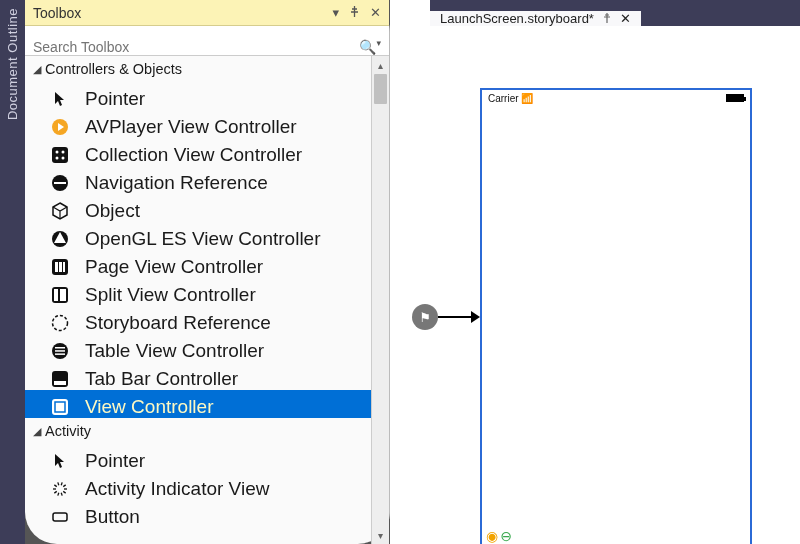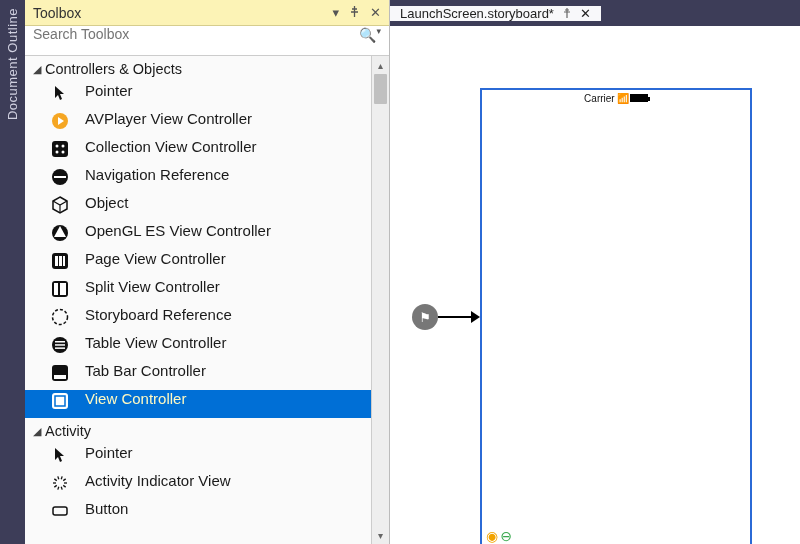--- a/index.html
+++ b/index.html
@@ -2,46 +2,46 @@
 <html><head>
 <meta charset="utf-8">
 <style>
   * { box-sizing: border-box; margin: 0; padding: 0; font-family: "Segoe UI", Tahoma, sans-serif; }
   html, body { width: 800px; height: 544px; overflow: hidden; background: #555; }
   .root { display: flex; width: 800px; height: 544px; }
   
   .dock-tab { width: 25px; background: #3d3d58; color: #d0d0e0; display: flex; align-items: flex-start; justify-content: center; padding-top: 8px; }
   .dock-tab .vtext { writing-mode: vertical-rl; transform: rotate(180deg); font-size: 13px; letter-spacing: 0.5px; }
   
-  .toolbox { width: 365px; background: #fafafa; display: flex; flex-direction: column; border-right: 1px solid #bbb; }
+  .toolbox { width: 365px; background: #fafafa; display: flex; flex-direction: column; border-right: 1px solid #bbb; border-radius: 32px; }
   .tb-header { height: 26px; background: #fcf3b6; display: flex; align-items: center; padding: 0 8px; border-bottom: 1px solid #d6cd8e; }
   .tb-title { flex: 1; font-size: 14px; color: #333; }
   .tb-hicons { display: flex; gap: 10px; color: #555; font-size: 13px; }
-  .tb-search { height: 30px; display: flex; align-items: flex-start; border-bottom: 1px solid #ccc; background: #fff; padding: 0 8px; }
+  .tb-search { height: 30px; display: flex; align-items: flex-end; border-bottom: 1px solid #ccc; background: #fff; padding: 0 8px; }
   .tb-search input { flex: 1; border: none; outline: none; font-size: 14px; color: #555; background: transparent; }
   .tb-search .sicon { color: #555; font-size: 14px; }
   .tb-body { flex: 1; display: flex; overflow: hidden; }
   .tb-tree { flex: 1; overflow: hidden; }
   .scrollbar { width: 18px; background: #eee; border-left: 1px solid #ccc; display: flex; flex-direction: column; }
   .scroll-btn { height: 18px; display:flex; align-items:center; justify-content:center; color:#666; font-size:10px; background:#eee; }
   .scroll-track { flex:1; background:#eee; position:relative; }
   .scroll-thumb { position:absolute; top:0; left:2px; right:2px; height:30px; background:#c0c0c0; border-radius:1px; }
   .group-head { display:flex; align-items:center; height:26px; padding-left:8px; font-size:14.5px; color:#1a1a1a; cursor:default; }
   .group-head .tri { width:12px; display:inline-block; color:#444; font-size:11px; }
-  .item { display:flex; align-items:flex-start; height:28px; padding-left:24px; font-size:15px; color:#1a1a1a; }
+  .item { display:flex; align-items:flex-end; height:28px; padding-left:24px; font-size:19px; color:#1a1a1a; }
   .item.selected { background:#006fd6; color:#fef9c3; }
   .item .ico { width:22px; height:22px; margin-right:14px; display:flex; align-items:center; justify-content:center; }
   .item .ico svg { display:block; }
   
   .designer { flex:1; background:#fff; position:relative; display:flex; flex-direction:column; }
-  .doc-tabs { height:26px; background:#3d3d58; display:flex; align-items:center; color:#ccc; }
+  .doc-tabs { height:26px; background:#3d3d58; display:flex; align-items:flex-end; color:#ccc;margin-left:40px; }
   .doc-tab { display:flex; align-items:center; padding:0 10px; font-size:13px; gap:8px; background:#f8f8fa; color:#222; }
   .canvas { flex:1; background:#fff; position:relative; }
   .phone { position:absolute; top:62px; left:90px; width:272px; height:460px; border:2px solid #2b6ad6; background:#fff; }
-  .statusbar { height:16px; display:flex; align-items:center; padding:0 6px; font-size:10px; color:#111; justify-content:center; }
+  .statusbar { height:16px; display:flex; align-items:center; padding:0 6px; font-size:10px; color:#111; justify-content:space-between; }
   .battery { width:18px; height:8px; border:1px solid #000; position:relative; }
   .battery:after { content:""; position:absolute; right:-3px; top:2px; width:2px; height:4px; background:#000; }
   .battery .fill { position:absolute; left:0; top:0; bottom:0; width:100%; background:#000; }
   .toolbar-bottom { position:absolute; left:0; bottom:0; height:20px; display:flex; align-items:center; padding-left:4px; gap:2px; }
   .tbdot { font-size:14px; }
   .entry-arrow { position:absolute; top:278px; left:22px; display:flex; align-items:center; }
   .entry-circle { width:26px; height:26px; border-radius:50%; background:#777; display:flex; align-items:center; justify-content:center; color:#fff; font-size:13px; }
   .arrow-shaft { width:33px; height:2px; background:#000; }
   .arrow-head { width:0; height:0; border-left:9px solid #000; border-top:6px solid transparent; border-bottom:6px solid transparent; }
   .sup { font-size:9px; vertical-align: super; }

